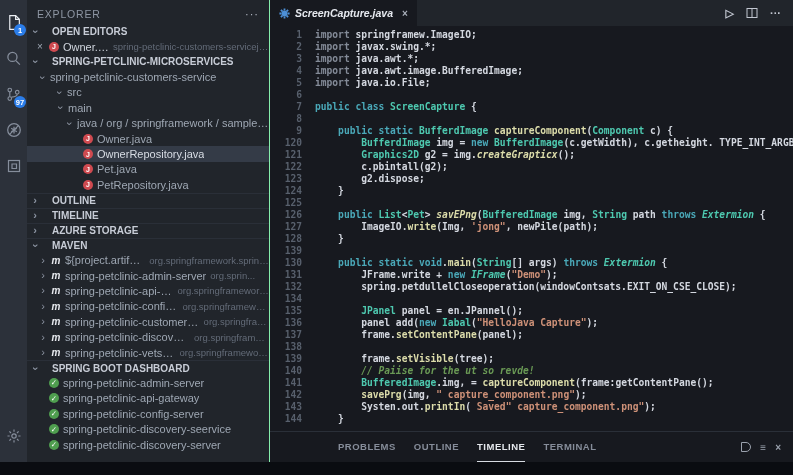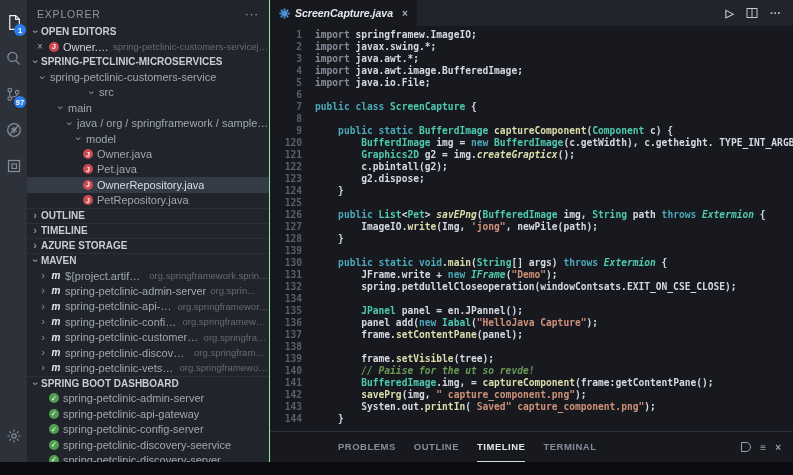--- a/index.html
+++ b/index.html
@@ -8,21 +8,21 @@
   
   .activitybar{width:27px;background:#2c313a;display:flex;flex-direction:column;align-items:center;padding-top:4px;flex:none;}
   .ab-icon{width:27px;height:36px;display:flex;align-items:center;justify-content:center;color:#868e9c;position:relative;}
   .ab-icon.active{color:#eef1f5;}
   .ab-badge{position:absolute;right:1px;bottom:4px;min-width:12px;height:12px;border-radius:7px;background:#2b7de9;color:#fff;font-size:7.5px;font-weight:bold;display:flex;align-items:center;justify-content:center;padding:0 1px;box-sizing:border-box;}
   .ab-bottom{margin-top:auto;margin-bottom:8px;}
   
   .sidebar{width:243px;background:#21252b;border-right:1px solid #86efac;display:flex;flex-direction:column;font-size:11px;color:#9ea7b3;overflow:hidden;flex:none;box-sizing:border-box;}
   .sb-title{height:20px;flex:none;display:flex;align-items:center;justify-content:space-between;padding:4px 10px 0 10px;font-size:10.5px;letter-spacing:.8px;color:#8e96a3;}
   .sb-more{color:#b2b8c3;letter-spacing:1px;font-size:11px;}
-  .sect-h{height:15px;flex:none;display:flex;align-items:center;gap:2px;font-weight:bold;font-size:10px;color:#c7ccd6;padding-left:4px;white-space:nowrap;}
+  .sect-h{height:15px;flex:none;display:flex;align-items:center;gap:13px;font-weight:bold;font-size:10px;color:#c7ccd6;padding-left:4px;white-space:nowrap;}
   .pane{border-top:1px solid #2a2f38;height:14px;}
   .row{height:15.4px;flex:none;display:flex;align-items:center;gap:4px;white-space:nowrap;overflow:hidden;}
   .row.selected{background:#343b47;color:#d7dce4;}
   .chev{color:#8b93a1;font-size:11px;width:8px;flex:none;display:inline-flex;justify-content:center;line-height:1;}
   .chev.down{transform:rotate(90deg);}
   .jicon{width:10px;height:10px;border-radius:50%;background:#cf4a50;color:#fff;font-size:7px;font-weight:bold;display:inline-flex;align-items:center;justify-content:center;flex:none;}
   .micon{color:#e8eaef;font-weight:bold;font-style:italic;font-size:10px;width:10px;text-align:center;flex:none;}
   .check{width:10px;height:10px;border-radius:50%;background:#4f9e4f;color:#fff;font-size:7.5px;display:inline-flex;align-items:center;justify-content:center;flex:none;}
   .desc{color:#636b78;font-size:9.5px;overflow:hidden;text-overflow:ellipsis;}
   .oe-close{color:#9ea7b3;font-size:10px;width:10px;text-align:center;flex:none;}
@@ -113,47 +113,43 @@
     </div>
     <div class="sect-h">
       <span class="chev down">›</span>
       <span>SPRING-PETCLINIC-MICROSERVICES</span>
     </div>
     <div id="tree" style="display:flex;flex-direction:column;">
         <div class="row" style="padding-left: 11px;">
           <span class="chev down">›</span>
           <span class="lbl">spring-petclinic-customers-service</span>
         </div>
-        <div class="row" style="padding-left: 28px; margin-left: 32px;">
+        <div class="row" style="padding-left: 28px;">
           <span class="chev down">›</span>
           <span class="lbl">src</span>
         </div>
         <div class="row" style="padding-left: 29px;">
           <span class="chev down">›</span>
           <span class="lbl">main</span>
         </div>
         <div class="row" style="padding-left: 38px;">
           <span class="chev down">›</span>
           <span class="lbl">java / org / springframework / samples / petclinic / custo...</span>
         </div>
-        <div class="row" style="padding-left: 47px;">
-          <span class="chev down">›</span>
-          <span class="lbl">model</span>
-        </div>
         <div class="row" style="padding-left: 56px;">
           <span class="jicon">J</span>
           <span class="lbl">Owner.java</span>
         </div>
+        <div class="row selected" style="padding-left: 56px;">
+          <span class="jicon">J</span>
+          <span class="lbl">OwnerRepository.java</span>
+        </div>
         <div class="row" style="padding-left: 56px;">
           <span class="jicon">J</span>
           <span class="lbl">Pet.java</span>
-        </div>
-        <div class="row selected" style="padding-left: 56px;">
-          <span class="jicon">J</span>
-          <span class="lbl">OwnerRepository.java</span>
         </div>
         <div class="row" style="padding-left: 56px;">
           <span class="jicon">J</span>
           <span class="lbl">PetRepository.java</span>
         </div>
       </div>
     <div id="collapsed" style="display:flex;flex-direction:column;">
         <div class="sect-h pane">
           <span class="chev">›</span>
           <span>OUTLINE</span>

